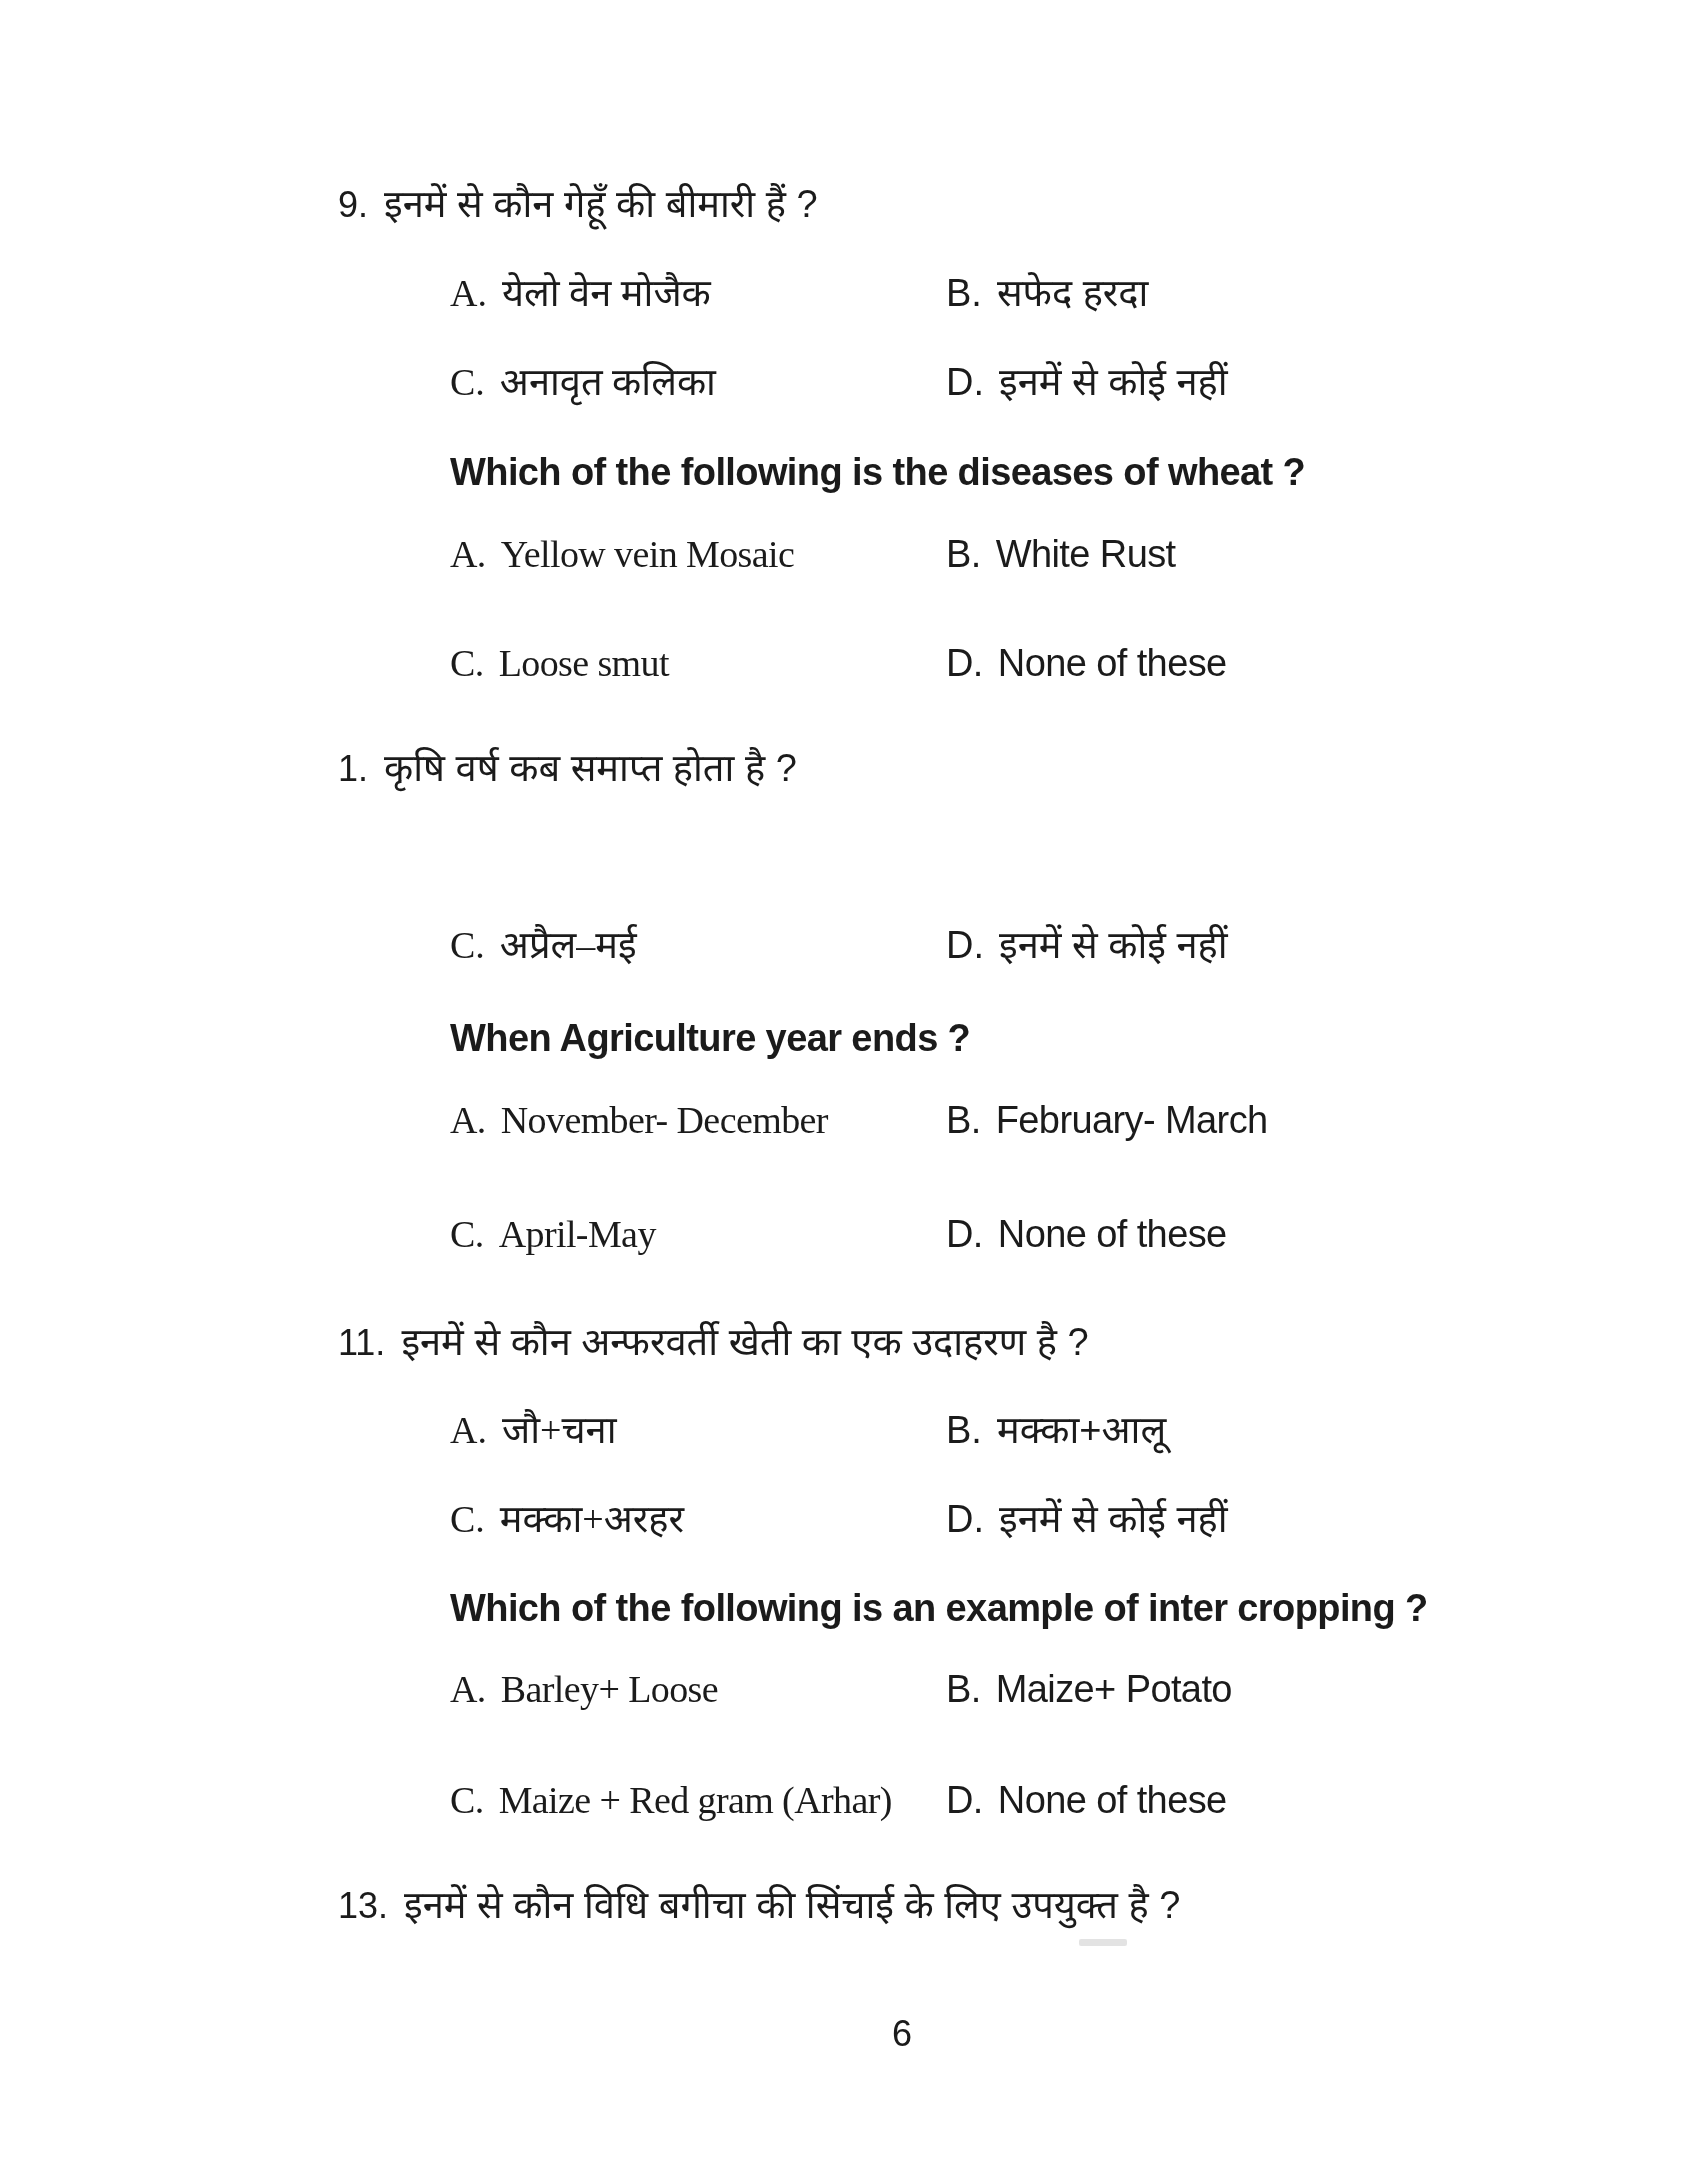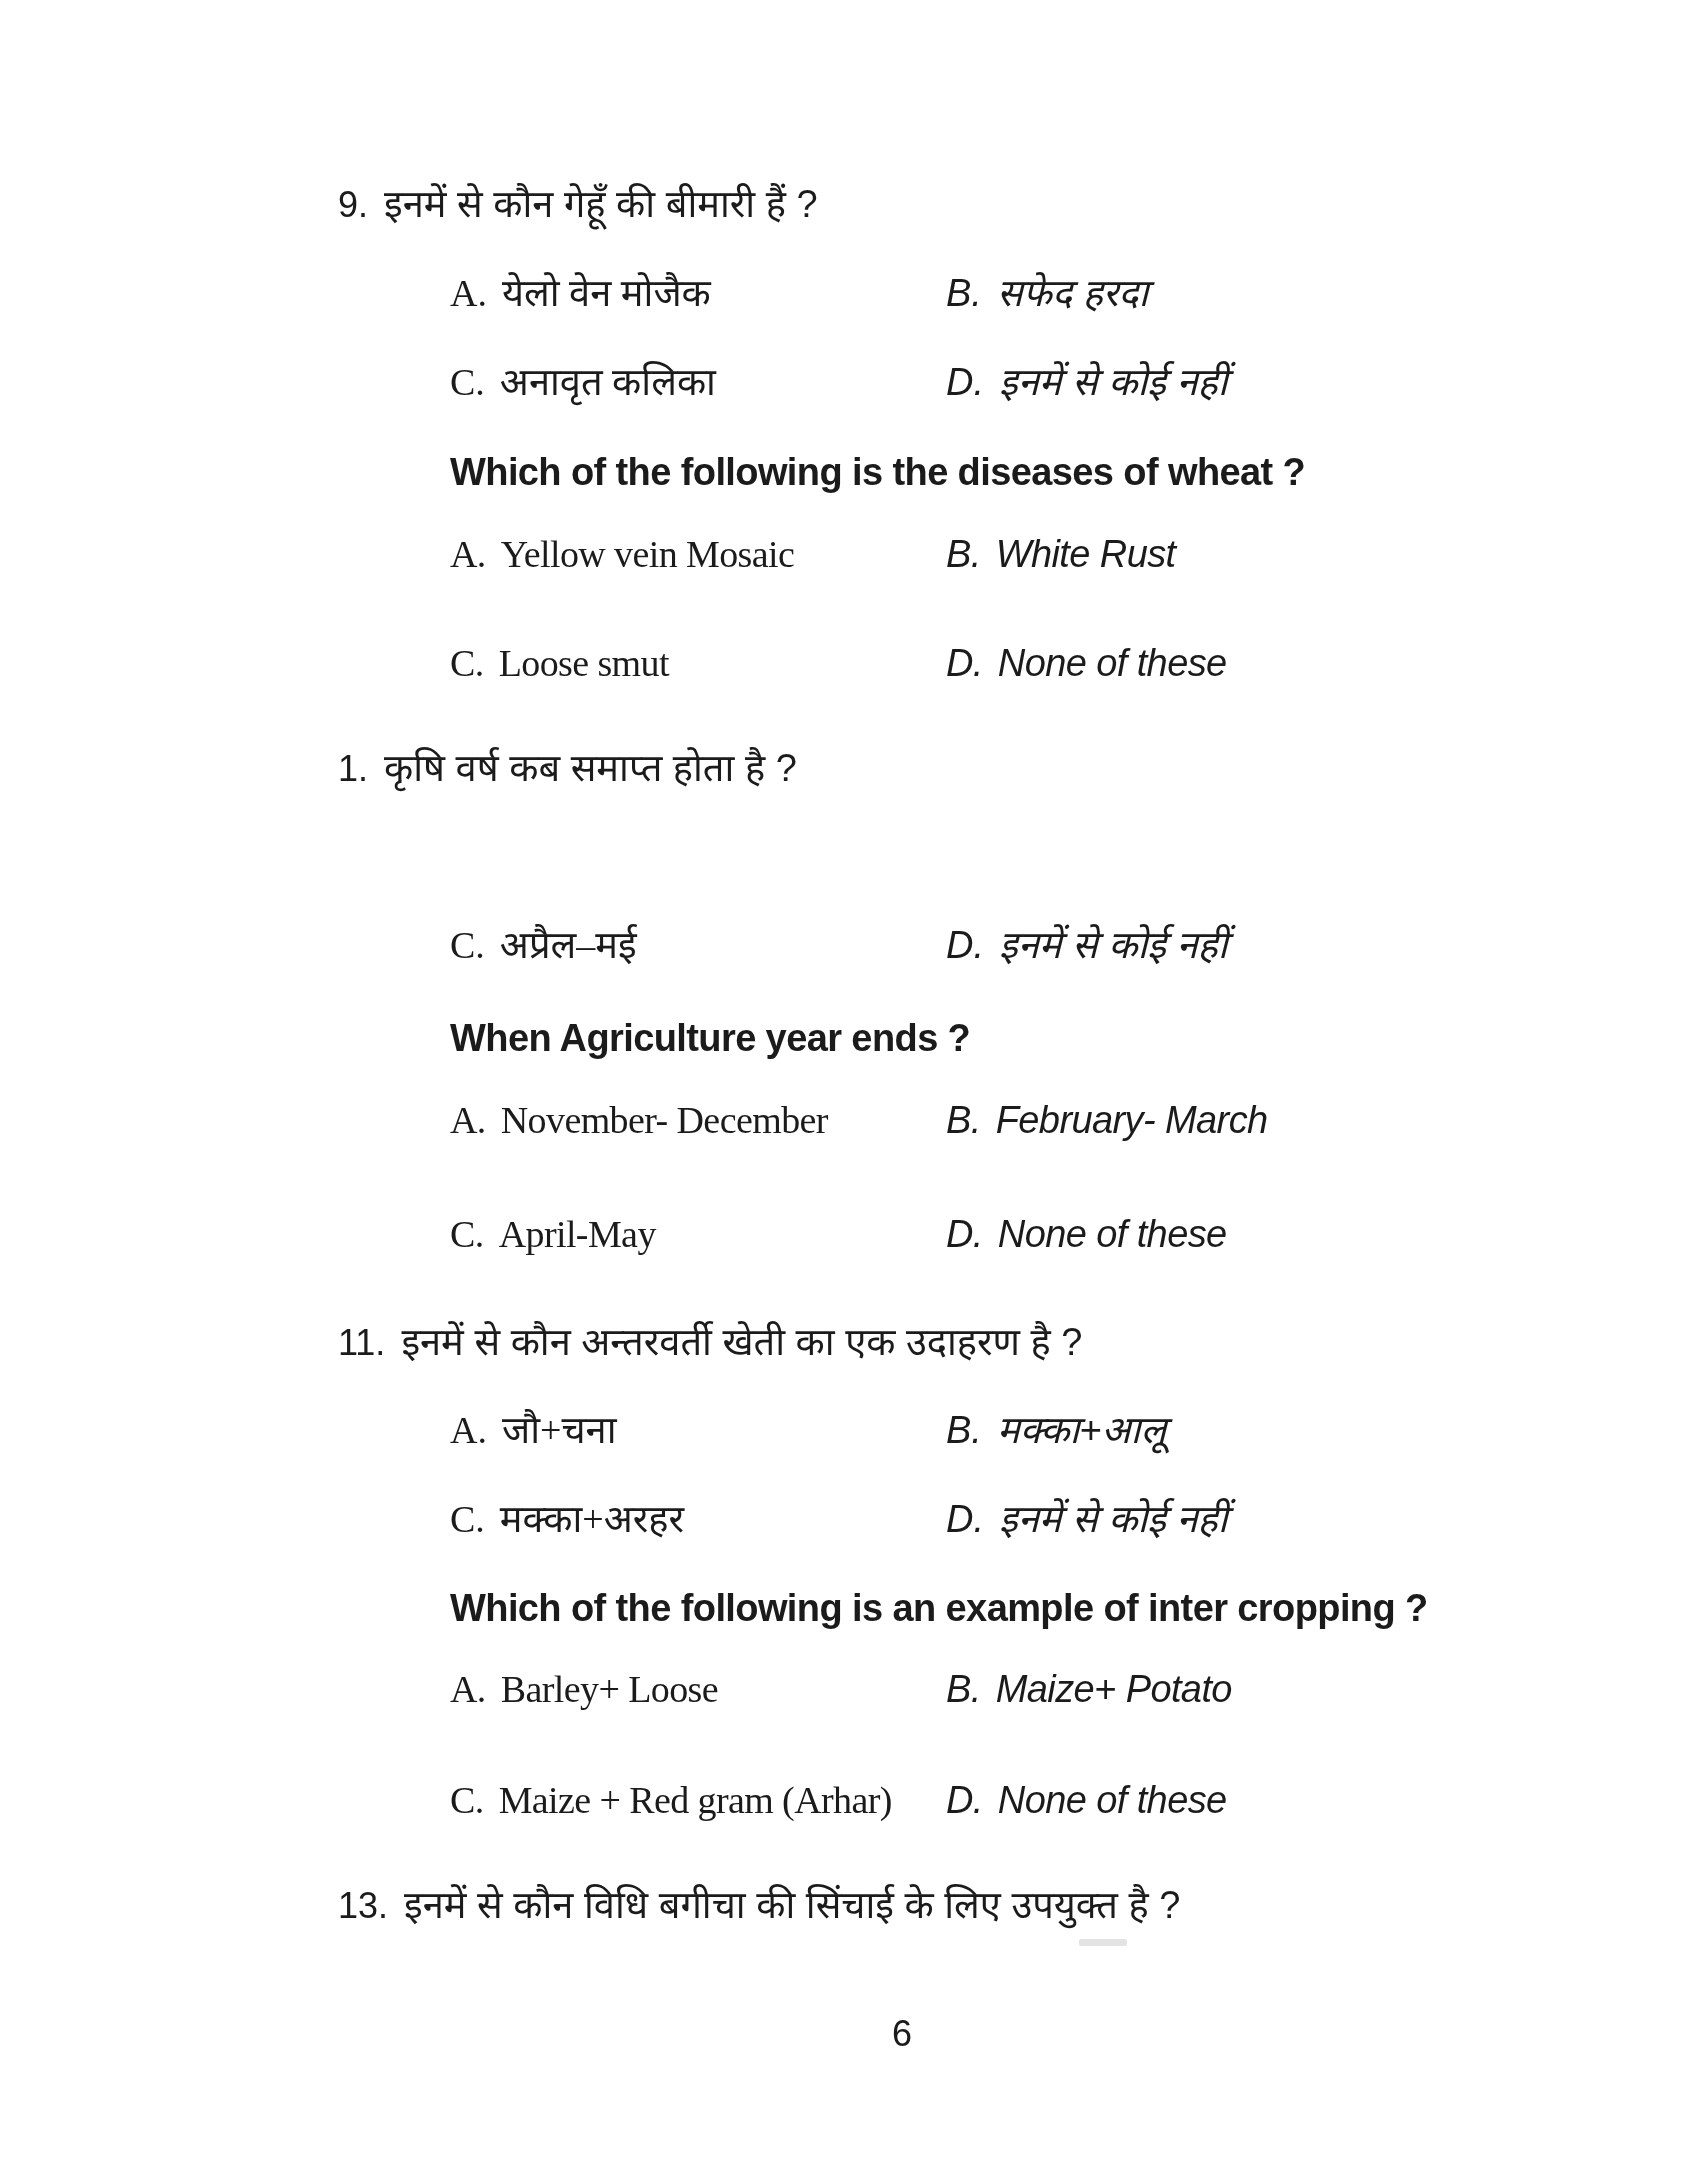--- a/index.html
+++ b/index.html
@@ -20,21 +20,21 @@
     white-space: nowrap;
     font-size: 38px;
   }
   .qline { left: 305px; }
   .qline .qnum { display: inline-block; margin-right: 16px; font-size: 36px; }
   .eqline { left: 417px; font-weight: bold; }
   .eng { letter-spacing: -0.6px; }
   .opt-row { left: 0; width: 100%; }
   .opt { position: absolute; top: 0; white-space: nowrap; }
   .o1 { left: 417px; font-family: Liberation Serif, serif; }
-  .o2 { left: 913px; font-style: italic; }
+  .o2 { left: 913px; }
   .opt .letter { margin-right: 15px; }
   .pagenum {
     position: absolute;
     left: 859px;
     top: 2008px;
     font-size: 36px;
     line-height: 51px;
   }
   .scan-artifact {
     position: absolute;
@@ -88,21 +88,21 @@
   </div>
   <div class="line eqline eng" style="top:1013px">
     <span>When Agriculture year ends ?</span>
   </div>
   <div class="line opt-row eng" style="top:1209px">
     <span class="opt o1"><span class="letter">C.</span><span>April-May</span></span>
     <span class="opt o2"><span class="letter">D.</span><span>None of these</span></span>
   </div>
 
   <div class="line qline" style="top:1317px">
-    <span class="qnum">11.</span><span class="hindi">इनमें से कौन अन्तरवर्ती खेती का एक उदाहरण है ?</span>
+    <span class="qnum">11.</span><span class="hindi">इनमें से कौन अन्फरवर्ती खेती का एक उदाहरण है ?</span>
   </div>
   <div class="line opt-row" style="top:1405px">
     <span class="opt o1"><span class="letter">A.</span><span>जौ+चना</span></span>
     <span class="opt o2"><span class="letter">B.</span><span>मक्का+आलू</span></span>
   </div>
   <div class="line opt-row" style="top:1494px">
     <span class="opt o1"><span class="letter">C.</span><span>मक्का+अरहर</span></span>
     <span class="opt o2"><span class="letter">D.</span><span>इनमें से कोई नहीं</span></span>
   </div>
   <div class="line eqline eng" style="top:1583px">

